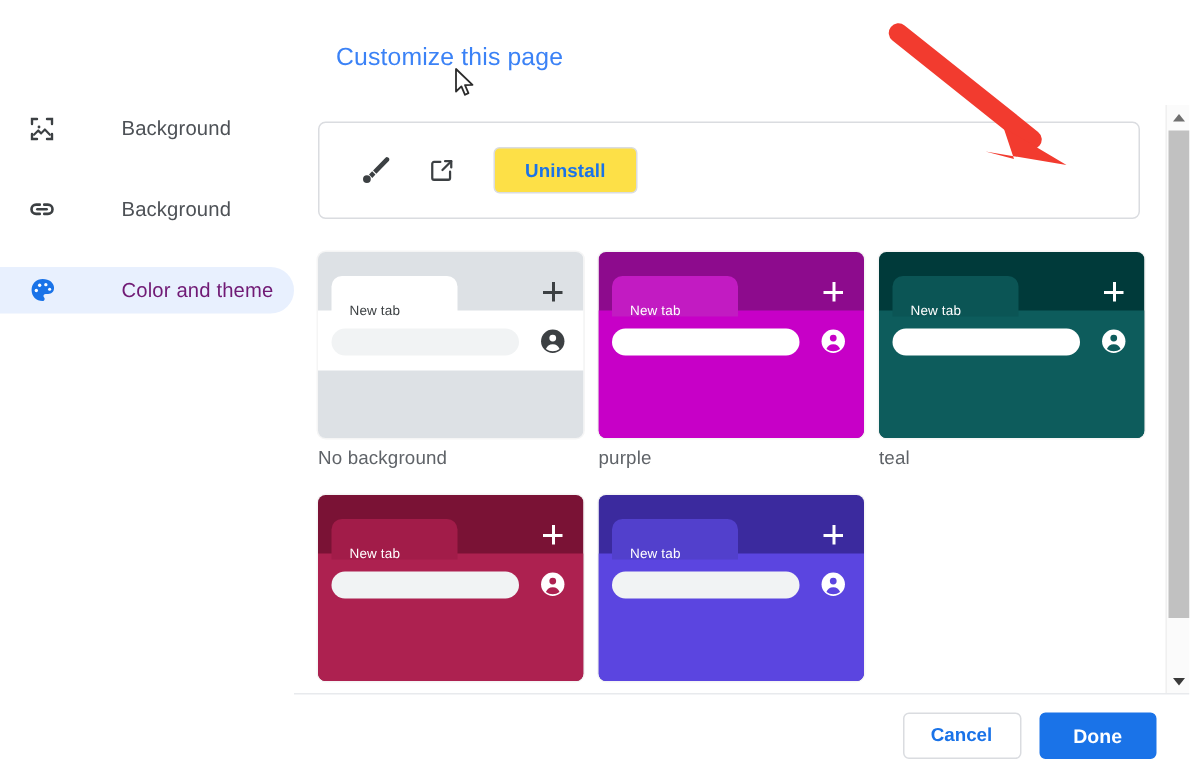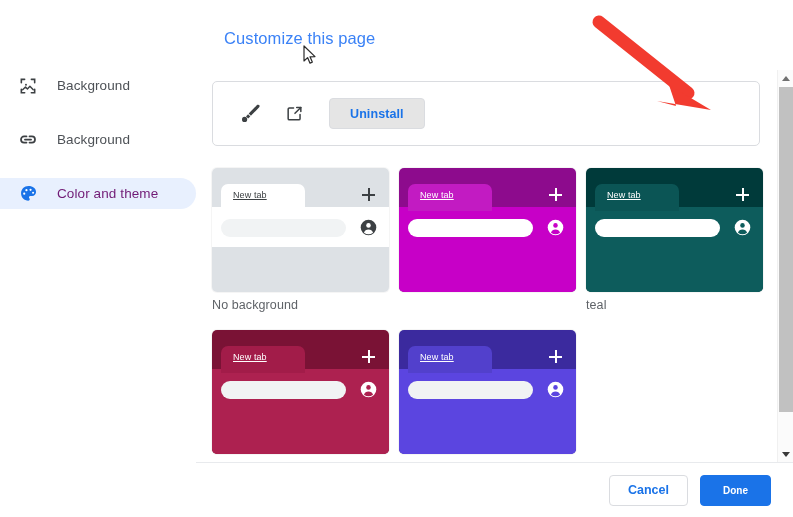--- a/index.html
+++ b/index.html
@@ -24,20 +24,21 @@
   }
   .nav-item {
     position: relative;
     display: flex;
     align-items: center;
     height: 31px;
     padding-left: 18px;
     margin-bottom: 23px;
     border-radius: 0 16px 16px 0;
     cursor: pointer;
+    gap: 24px;
   }
   .nav-item .nav-ico {
     width: 20px; height: 20px;
     flex: 0 0 20px;
     display: flex; align-items: center; justify-content: center;
     color: #3c4043;
   }
   .nav-item .nav-label {
     margin-left: 19px;
     font-size: 13.5px;
@@ -101,21 +102,21 @@
     margin-right: 22px;
     cursor: pointer;
   }
   #uninstall-btn {
     flex: 0 0 auto;
     height: 31px;
     padding: 0 20px;
     margin-right: 17px;
     border: 1px solid #dadce0;
     border-radius: 4px;
-    background: #e5e5e5;
+    background: #fde047;
     color: #1a73e8;
     font-size: 12.5px;
     font-family: "Liberation Sans", sans-serif;
     font-weight: bold;
     cursor: pointer;
     display: flex; align-items: center; justify-content: center;
     letter-spacing: .1px;
   }
 
   
@@ -144,25 +145,24 @@
     left: 0; right: 0; top: 39px; bottom: 0;
   }
   .sw-tab {
     position: absolute;
     left: 9px; top: 16px;
     width: 84px; height: 27px;
     border-radius: 7px 7px 0 0;
   }
   .sw-tab-label {
     position: absolute;
-    left: 12px; top: 6px;
+    left: 12px; top: 18px;
     font-size: 9px;
     white-space: nowrap;
     letter-spacing: .1px;
-    text-decoration: underline;
   }
   .sw-plus {
     position: absolute;
     right: 14px; top: 20px;
     width: 13px; height: 13px;
   }
   .sw-plus::before, .sw-plus::after {
     content: ""; position: absolute; background: currentColor;
   }
   .sw-plus::before { left: 0; top: 5.5px; width: 13px; height: 2.2px; }
@@ -208,21 +208,21 @@
     border: 1px solid #dadce0; border-radius: 4px;
     background: #fff; color: #1a73e8;
     font-size: 12.5px; font-weight: bold;
     font-family: "Liberation Sans", sans-serif;
     cursor: pointer;
   }
   #done-btn {
     height: 31px; padding: 0 22px;
     border: 1px solid #1a73e8; border-radius: 4px;
     background: #1a73e8; color: #fff;
-    font-size: 10px; font-weight: bold;
+    font-size: 13px; font-weight: bold;
     font-family: "Liberation Sans", sans-serif;
     cursor: pointer;
   }
 
   
   #scrollbar {
     position: absolute;
     right: 0; top: 70px;
     width: 16px; height: 392px;
     background: #fbfbfb;
@@ -354,20 +354,21 @@
                 <div class="sw-tab-label" style="color: rgb(255, 255, 255);">New tab</div>
               </div>
               <div class="sw-plus" style="color: rgb(255, 255, 255);"></div>
               <div class="sw-omnibox" style="background: rgb(255, 255, 255);"></div>
               <div class="sw-avatar"><svg viewBox="0 0 24 24" width="17" height="17" fill="#ffffff">
                   <circle cx="12" cy="12" r="11"></circle>
                   <circle cx="12" cy="9" r="3.2" fill="#c700c7"></circle>
                   <path d="M5.6 19.4a6.8 6.8 0 0 1 12.8 0 11 11 0 0 1-12.8 0z" fill="#c700c7"></path>
                 </svg></div>
             </div>
+            <div class="swatch-label">purple</div>
           </div>
           <div class="swatch-cell">
             <div class="swatch">
               <div class="sw-frame" style="background: rgb(0, 58, 58);"></div>
               <div class="sw-body" style="background: rgb(13, 92, 92);"></div>
               <div class="sw-tab" style="background: rgb(11, 85, 85);">
                 <div class="sw-tab-label" style="color: rgb(255, 255, 255);">New tab</div>
               </div>
               <div class="sw-plus" style="color: rgb(255, 255, 255);"></div>
               <div class="sw-omnibox" style="background: rgb(255, 255, 255);"></div>

